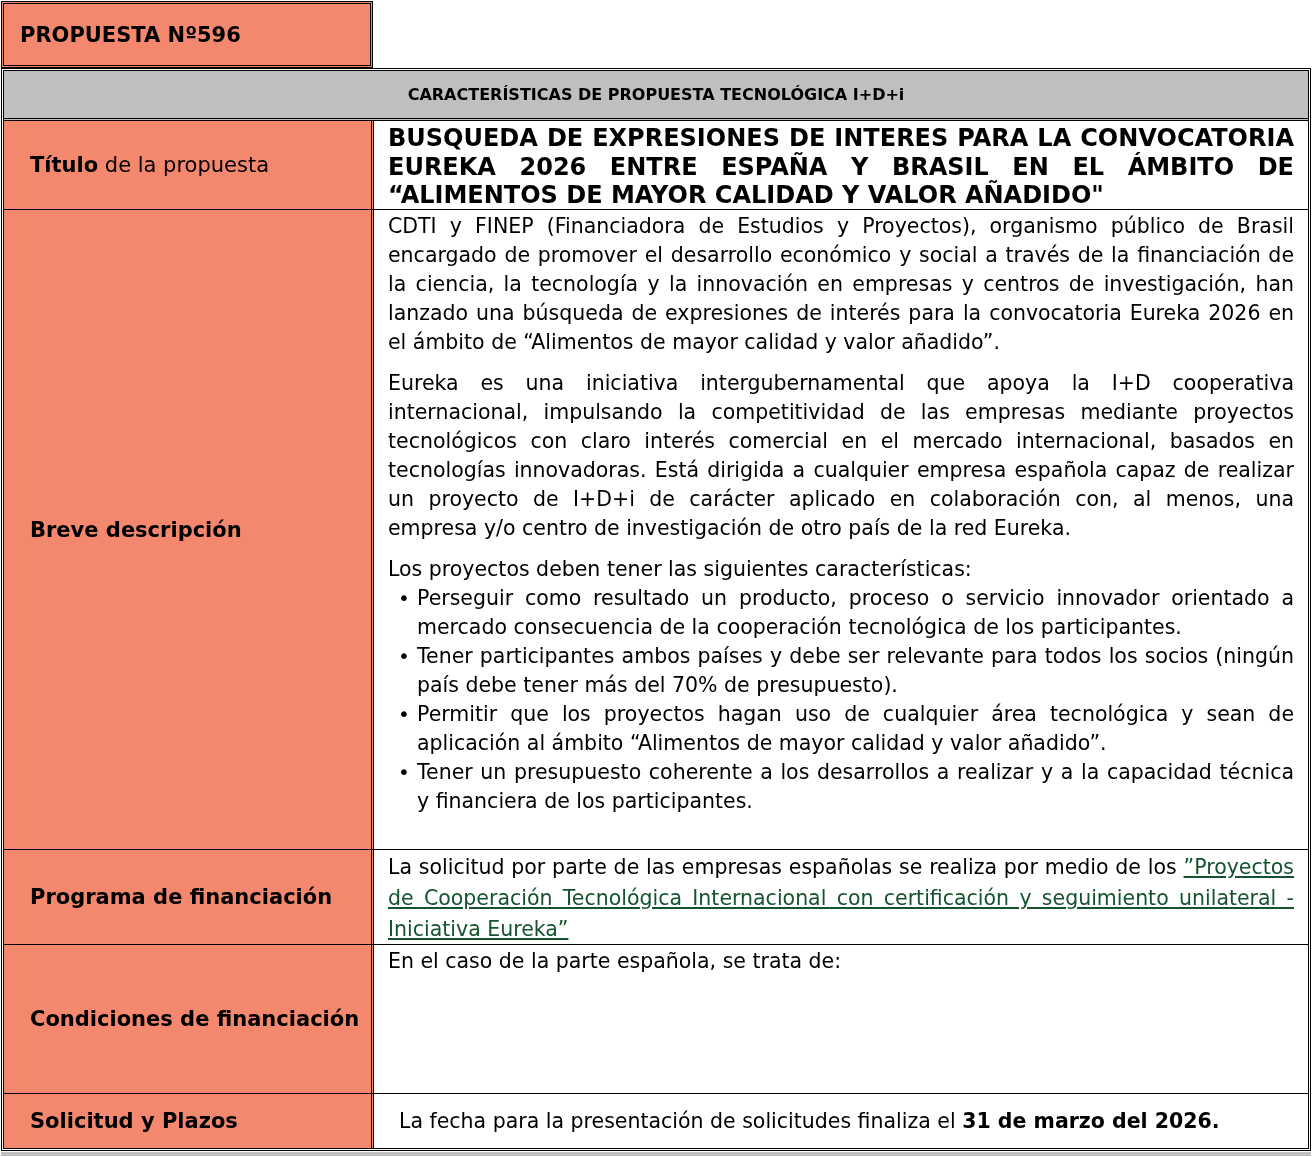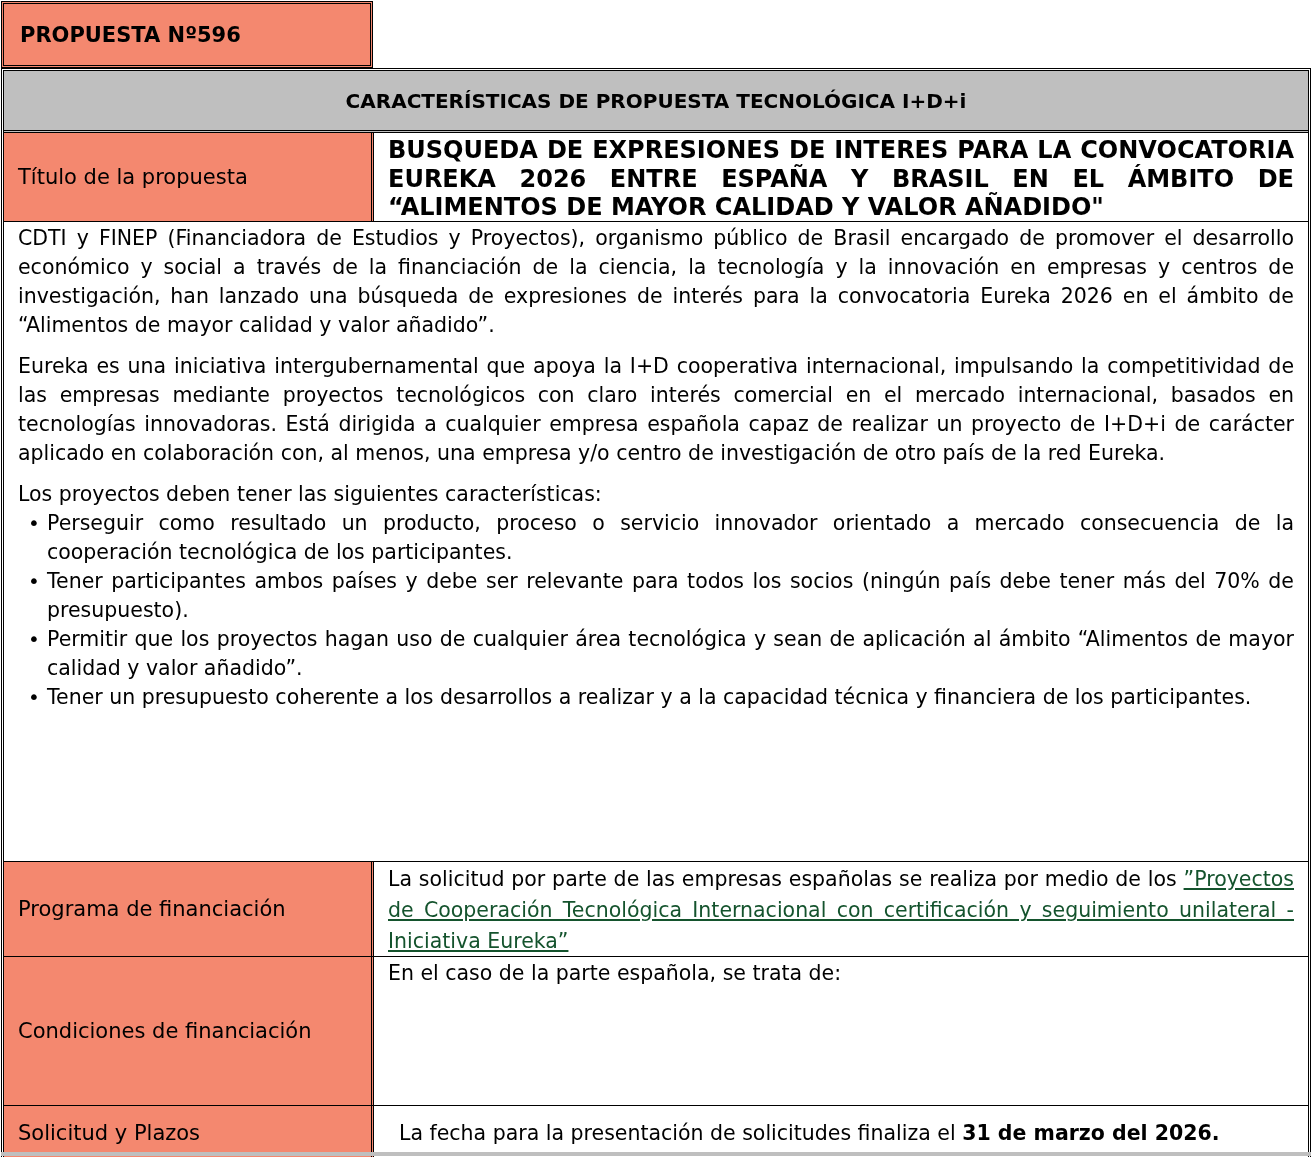--- a/index.html
+++ b/index.html
@@ -13,34 +13,34 @@
     display: flex; align-items: center; padding-left: 16px;
     font-weight: bold; font-size: 21px;
   }
 
   .doc-table {
     position: absolute; left: 1px; top: 68px; width: 1310px;
     border: 3px double #000;
     border-collapse: collapse;
   }
   .section-header {
-    height: 62px; background: #BFBFBF;
+    height: 50px; background: #BFBFBF;
     display: flex; align-items: center; justify-content: center;
-    font-weight: bold; font-size: 20px;
+    font-weight: bold; font-size: 16px;
     border-bottom: 3px double #000;
   }
   .row { display: flex; border-bottom: 1px solid #000; }
   .row:last-child { border-bottom: none; }
   .label-cell {
     width: 370px; flex: 0 0 370px; background: #F4886F;
     border-right: 3px double #000;
     display: flex; align-items: center; padding-left: 14px;
     font-size: 21px;
   }
-  .label-cell b { font-weight: normal; }
+  .label-cell b { font-weight: bold; margin-left: 12px; }
   .value-cell {
     flex: 1; padding: 2px 14px 2px 14px;
     font-size: 20.5px; line-height: 29px; text-align: justify;
   }
   .title-value { font-weight: bold; font-size: 24px; line-height: 28.5px; padding-top: 3px; padding-bottom: 2px; }
   .para { margin-bottom: 12px; }
   .para:last-child { margin-bottom: 0; }
   ul.bullets { list-style: none; padding-left: 10px; }
   ul.bullets li { position: relative; padding-left: 19px; }
   ul.bullets li::before {
@@ -62,20 +62,23 @@
 
   <div class="row" style="height:89px;">
     <div class="label-cell">
       <b>Título</b>
         <span style="white-space:pre;"> de la propuesta</span>
     </div>
     <div class="value-cell title-value">BUSQUEDA DE EXPRESIONES DE INTERES PARA LA CONVOCATORIA EUREKA 2026 ENTRE ESPAÑA Y BRASIL EN EL ÁMBITO DE “ALIMENTOS DE MAYOR CALIDAD Y VALOR AÑADIDO"</div>
   </div>
 
   <div class="row" style="height:640px;">
+    <div class="label-cell">
+      <b>Breve descripción</b>
+    </div>
     <div class="value-cell">
       <div class="para">CDTI y FINEP (Financiadora de Estudios y Proyectos), organismo público de Brasil encargado de promover el desarrollo económico y social a través de la financiación de la ciencia, la tecnología y la innovación en empresas y centros de investigación, han lanzado una búsqueda de expresiones de interés para la convocatoria Eureka 2026 en el ámbito de “Alimentos de mayor calidad y valor añadido”.</div>
       <div class="para">Eureka es una iniciativa intergubernamental que apoya la I+D cooperativa internacional, impulsando la competitividad de las empresas mediante proyectos tecnológicos con claro interés comercial en el mercado internacional, basados en tecnologías innovadoras. Está dirigida a cualquier empresa española capaz de realizar un proyecto de I+D+i de carácter aplicado en colaboración con, al menos, una empresa y/o centro de investigación de otro país de la red Eureka.</div>
       <div class="para">
         <div>Los proyectos deben tener las siguientes características:</div>
         <ul class="bullets">
           <li>Perseguir como resultado un producto, proceso o servicio innovador orientado a mercado consecuencia de la cooperación tecnológica de los participantes.</li>
           <li>Tener participantes ambos países y debe ser relevante para todos los socios (ningún país debe tener más del 70% de presupuesto).</li>
           <li>Permitir que los proyectos hagan uso de cualquier área tecnológica y sean de aplicación al ámbito “Alimentos de mayor calidad y valor añadido”.</li>
           <li>Tener un presupuesto coherente a los desarrollos a realizar y a la capacidad técnica y financiera de los participantes.</li>

